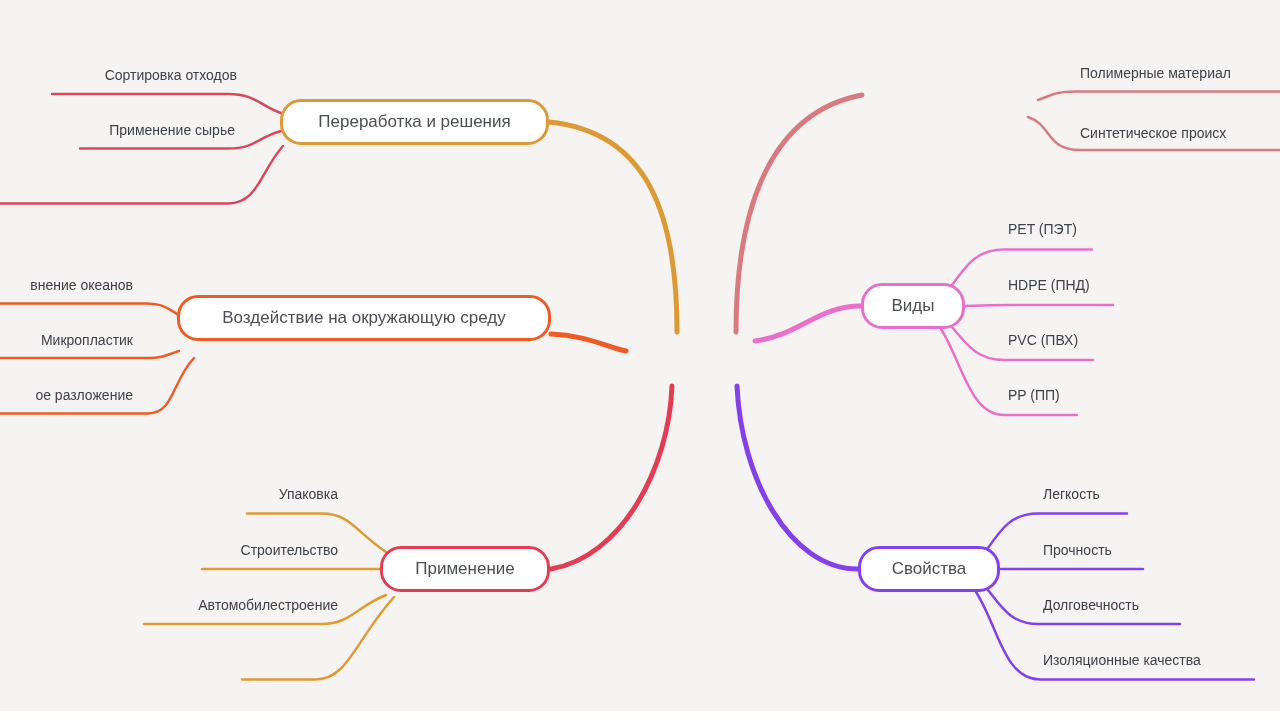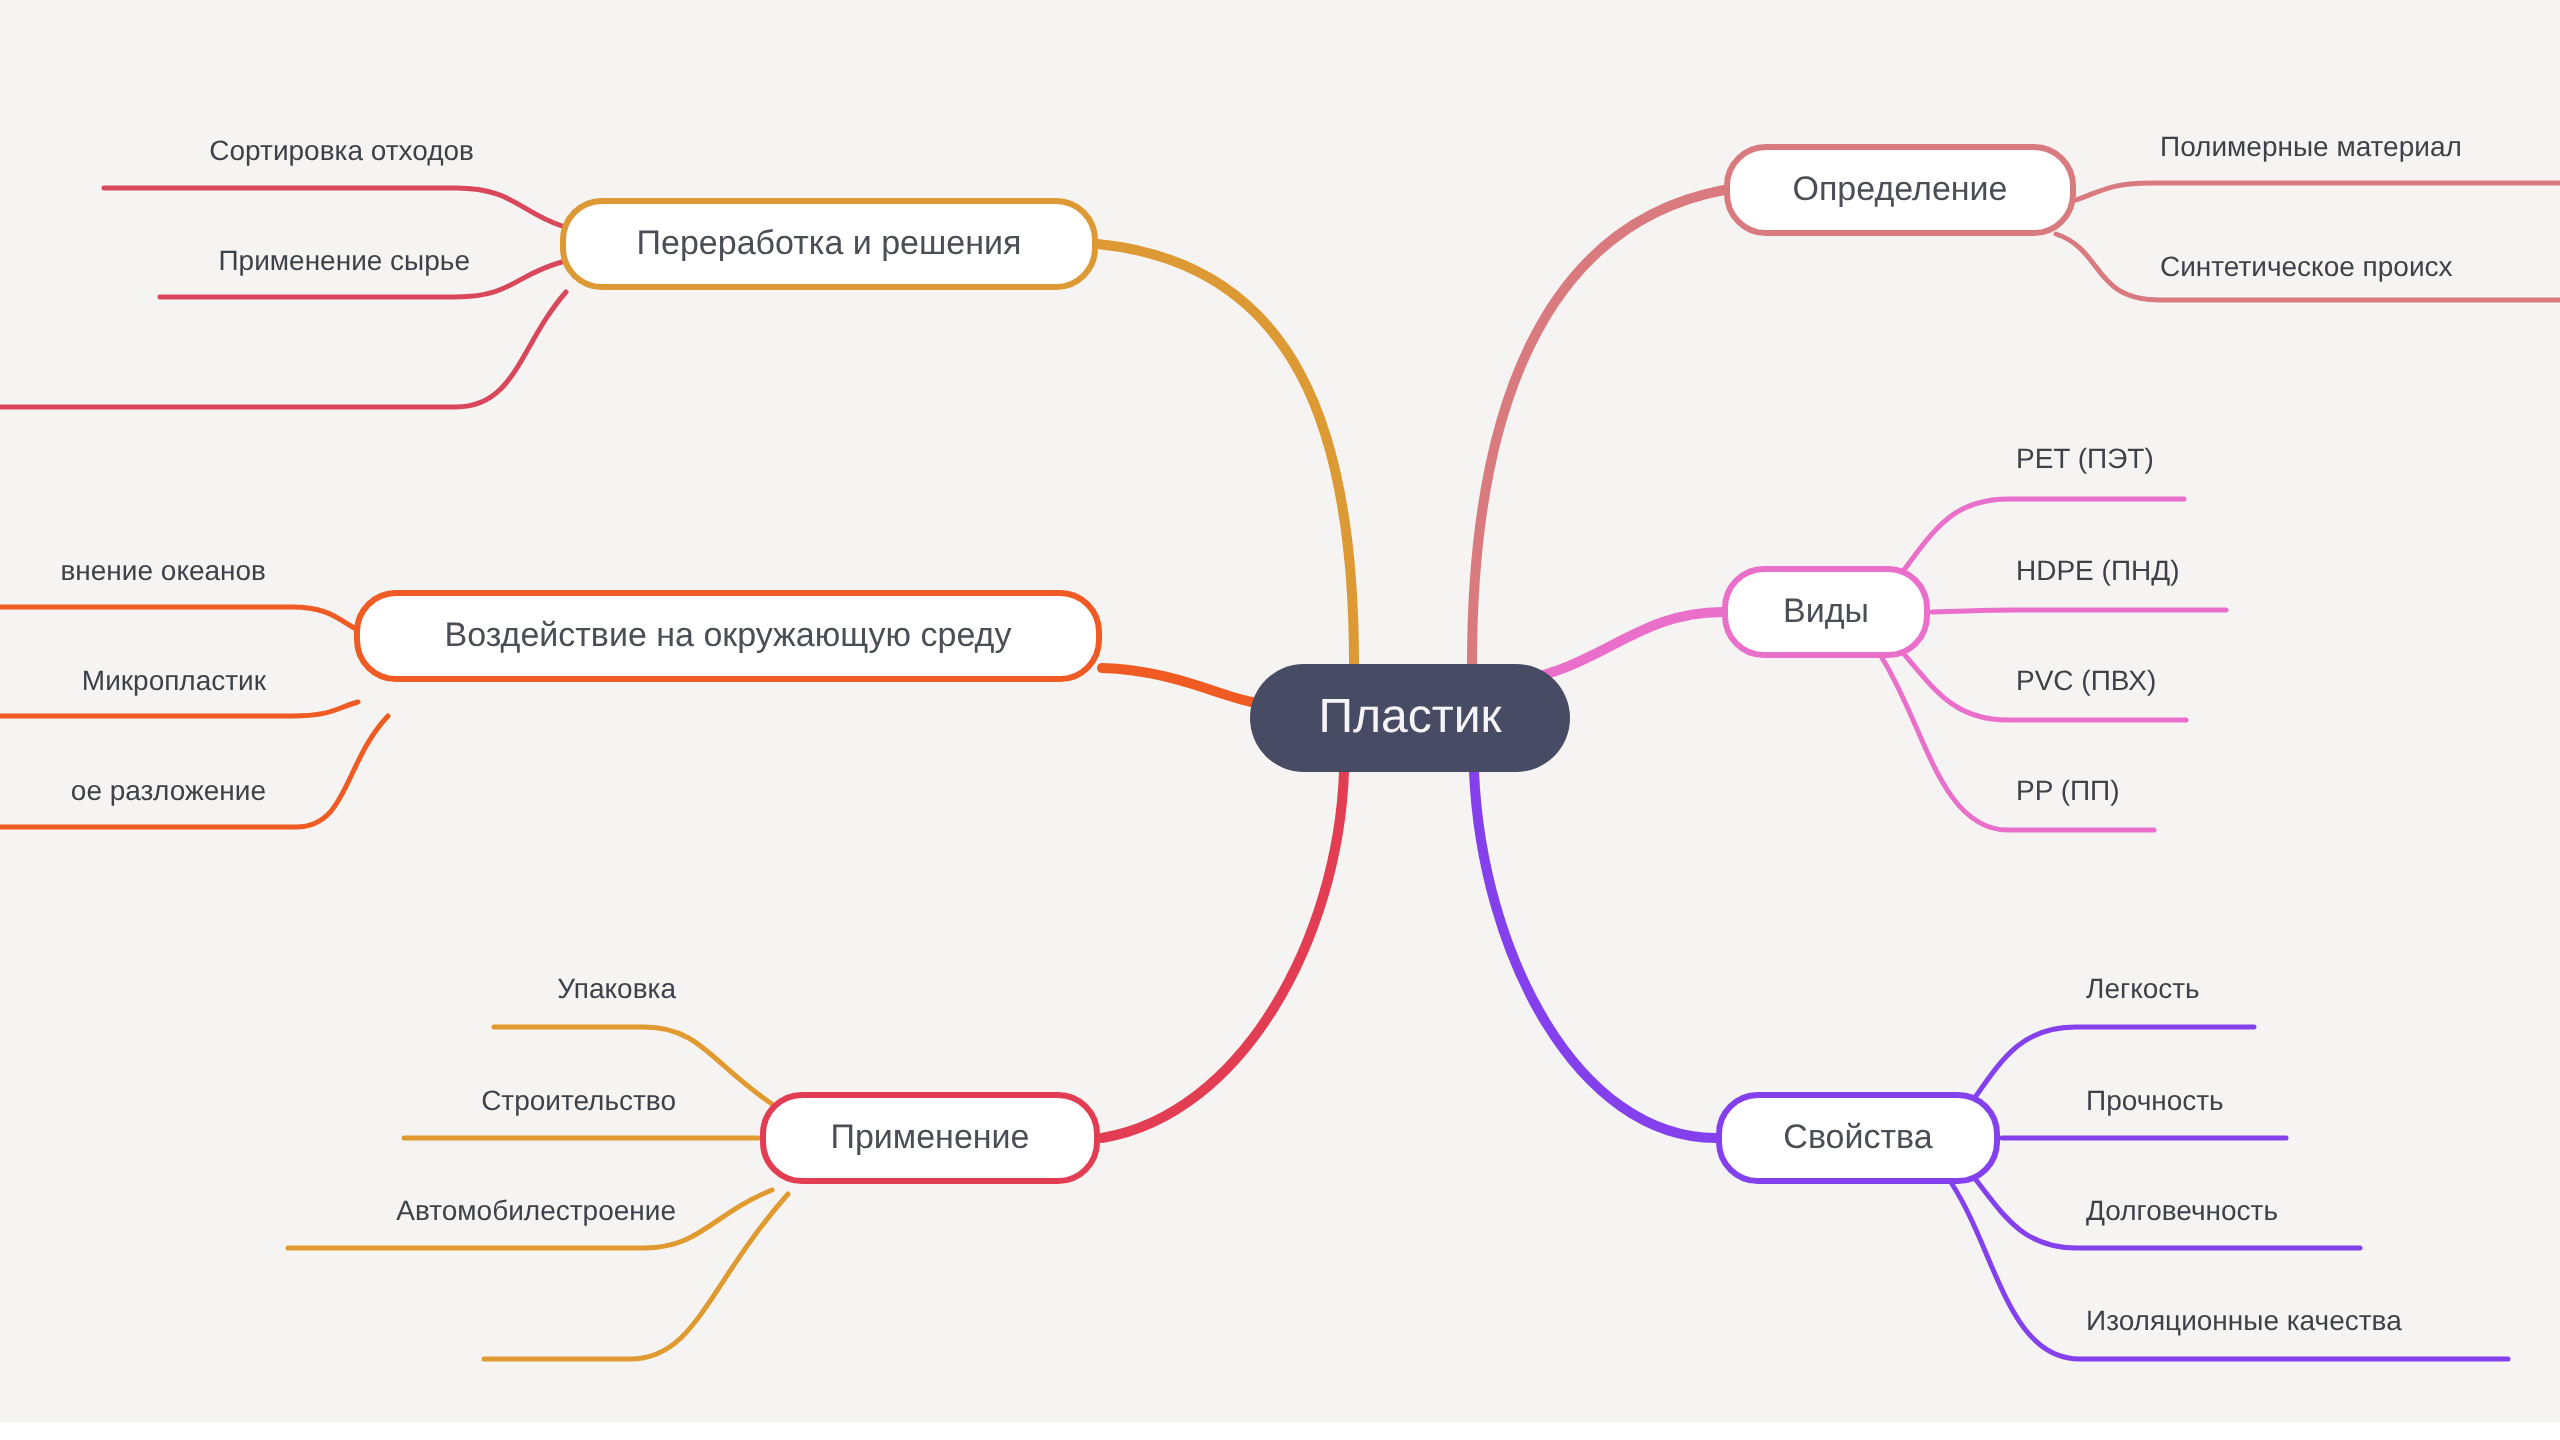--- a/index.html
+++ b/index.html
@@ -86,23 +86,21 @@
     <path class="edge-leaf" d="M -8 303.5 L 146 303.5 C 166 303.5 170 311 181 316" stroke="#ef5b22"></path>
     <path class="edge-leaf" d="M -8 358 L 146 358 C 166 358 168 354 179 351" stroke="#ef5b22"></path>
     <path class="edge-leaf" d="M -8 413.5 L 148 413.5 C 174 413.5 172 381 194 358" stroke="#ef5b22"></path>
 
     <path class="edge-leaf" d="M 247 513.5 L 322 513.5 C 350 513.5 356 532 386 552" stroke="#e09a30"></path>
     <path class="edge-leaf" d="M 202 569 L 340 569 C 358 569 362 569 379 569" stroke="#e09a30"></path>
     <path class="edge-leaf" d="M 144 624 L 322 624 C 350 624 356 607 386 595" stroke="#e09a30"></path>
     <path class="edge-leaf" d="M 242 679.5 L 315 679.5 C 348 679.5 354 642 394 597" stroke="#e09a30"></path>
   </svg>
 
-  <div class="node center" style="left: 625px; top: 332px; width: 160px; background-color: rgb(71, 75, 99); color: rgb(245, 245, 247);">Пластик</div>
 
-  <div class="node branch" style="left: 862px; top: 72px; width: 176px; border-color: rgb(217, 123, 126);">Определение</div>
   <div class="node branch" style="left: 861px; top: 283px; width: 104px; border-color: rgb(234, 111, 203);">Виды</div>
   <div class="node branch" style="left: 858px; top: 546px; width: 142px; border-color: rgb(131, 64, 236);">Свойства</div>
   <div class="node branch" style="left: 280px; top: 99px; width: 269px; border-color: rgb(221, 153, 51);">Переработка и решения</div>
   <div class="node branch" style="left: 177px; top: 295px; width: 374px; border-color: rgb(239, 91, 34);">Воздействие на окружающую среду</div>
   <div class="node branch" style="left: 380px; top: 546px; width: 170px; border-color: rgb(226, 61, 82);">Применение</div>
 
   <div class="leaf" style="left:1080px; top:73px;">Полимерные материал</div>
   <div class="leaf" style="left:1080px; top:133px;">Синтетическое происх</div>
 
   <div class="leaf" style="left:1008px; top:229px;">PET (ПЭТ)</div>

